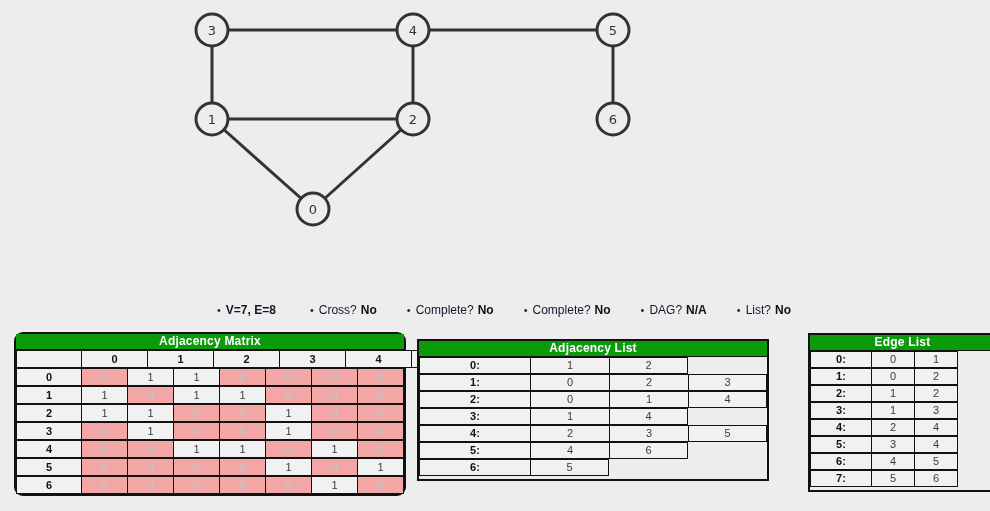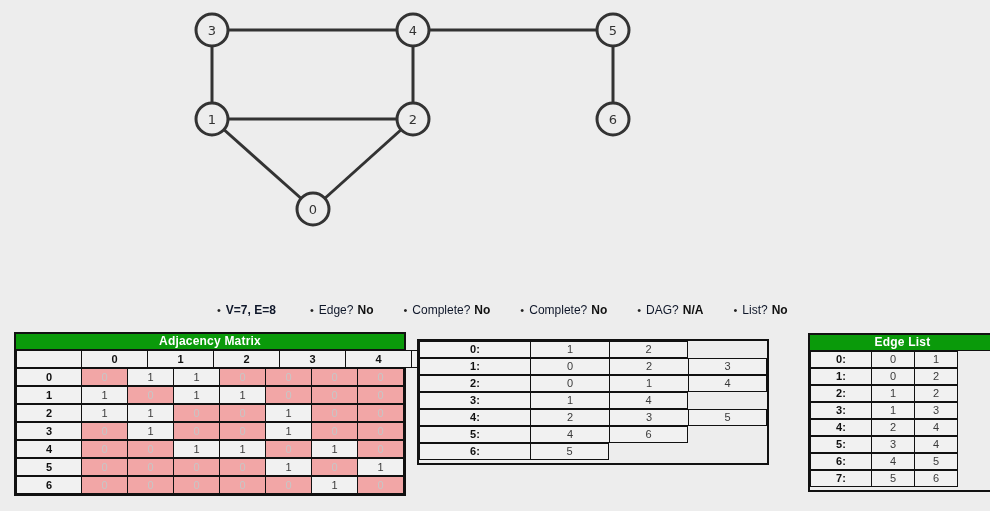--- a/index.html
+++ b/index.html
@@ -35,21 +35,21 @@
   .trow{display:flex;}
   .tcell{
     box-sizing:border-box;flex:0 0 auto;
     border-top:1px solid #111;border-bottom:1px solid #111;border-right:1px solid #111;
     background:#f1f1f1;color:#3a3a3a;
     font-size:11px;text-align:center;
   }
   .tcell:first-child{border-left:1px solid #111;}
   .tcell.lbl{font-weight:bold;color:#111;}
   
-  #adj-matrix{left:14px;top:332px;width:392px;}
+  #adj-matrix{left:14px;top:332px;width:392px;border-radius:9px;}
   #adj-matrix .tcell{width:46px;height:18px;line-height:16px;}
   #adj-matrix .tcell.lbl{width:66px;}
   #adj-matrix .tcell.zero{background:#f2a6a6;color:#c6c6c6;}
   
   #adj-list{left:417px;top:339px;width:352px;padding-bottom:3px;}
   #adj-list .tcell{height:17px;line-height:15px;}
   #adj-list .tcell.lbl{width:112px;}
   #adj-list .tcell.val{width:79px;}
   #adj-list .tcell.val:last-child{width:78px;}
   
@@ -100,21 +100,21 @@
     </g>
   </svg>
 
 <div id="stats-bar">
     <span class="stat-item">
       <span class="stat-bullet">•</span>
       <span class="stat-label allbold">V=7, E=8</span>
     </span>
     <span class="stat-item">
       <span class="stat-bullet">•</span>
-      <span class="stat-label">Edge?</span>
+      <span class="stat-label">Cross?</span>
       <span class="stat-value">No</span>
     </span>
     <span class="stat-item">
       <span class="stat-bullet">•</span>
       <span class="stat-label">Complete?</span>
       <span class="stat-value">No</span>
     </span>
     <span class="stat-item">
       <span class="stat-bullet">•</span>
       <span class="stat-label">Complete?</span>
@@ -212,20 +212,21 @@
         <div class="tcell zero">0</div>
         <div class="tcell zero">0</div>
         <div class="tcell zero">0</div>
         <div class="tcell">1</div>
         <div class="tcell zero">0</div>
       </div>
     </div>
 </div>
 
 <div id="adj-list" class="tbl">
+  <div class="tbl-title">Adjacency List</div>
   <div id="al-grid">
       <div class="trow">
         <div class="tcell lbl">0:</div>
         <div class="tcell val">1</div>
         <div class="tcell val">2</div>
       </div>
       <div class="trow">
         <div class="tcell lbl">1:</div>
         <div class="tcell val">0</div>
         <div class="tcell val">2</div>

